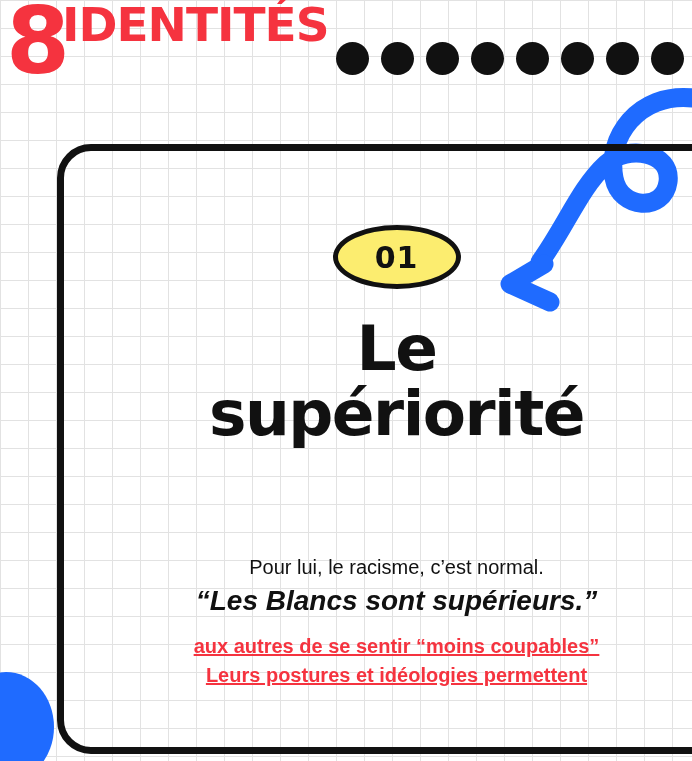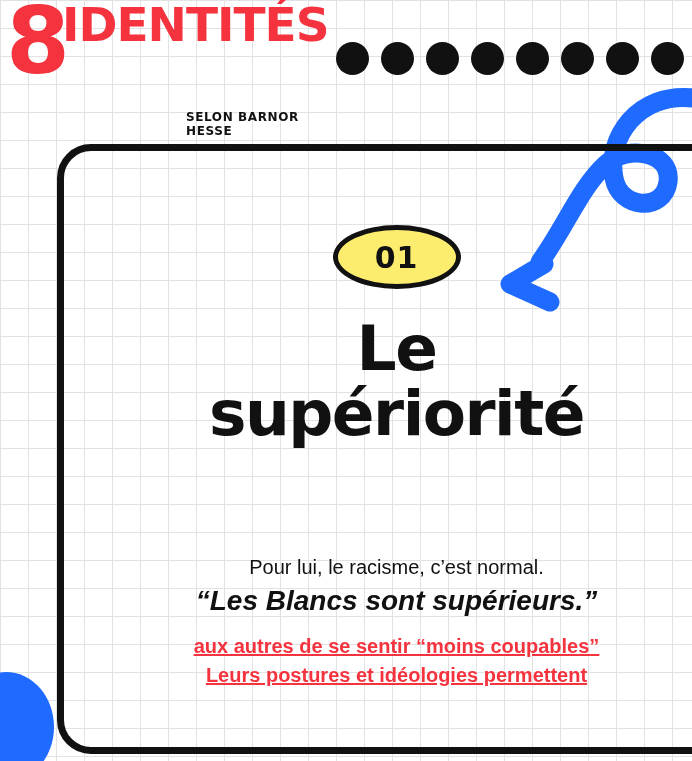--- a/index.html
+++ b/index.html
@@ -189,21 +189,20 @@
 </head>
 <body>
 
 <div id="poster">
 
   <div class="header">
     <div class="big-eight">8</div>
     <div class="title-lines">
       <div class="title-line">IDENTITÉS</div>
     </div>
-    <div class="subtitle">SELON BARNOR HESSE</div>
   </div>
 
   <div class="dots">
     <span class="dot"></span>
     <span class="dot"></span>
     <span class="dot"></span>
     <span class="dot"></span>
     <span class="dot"></span>
     <span class="dot"></span>
     <span class="dot"></span>

